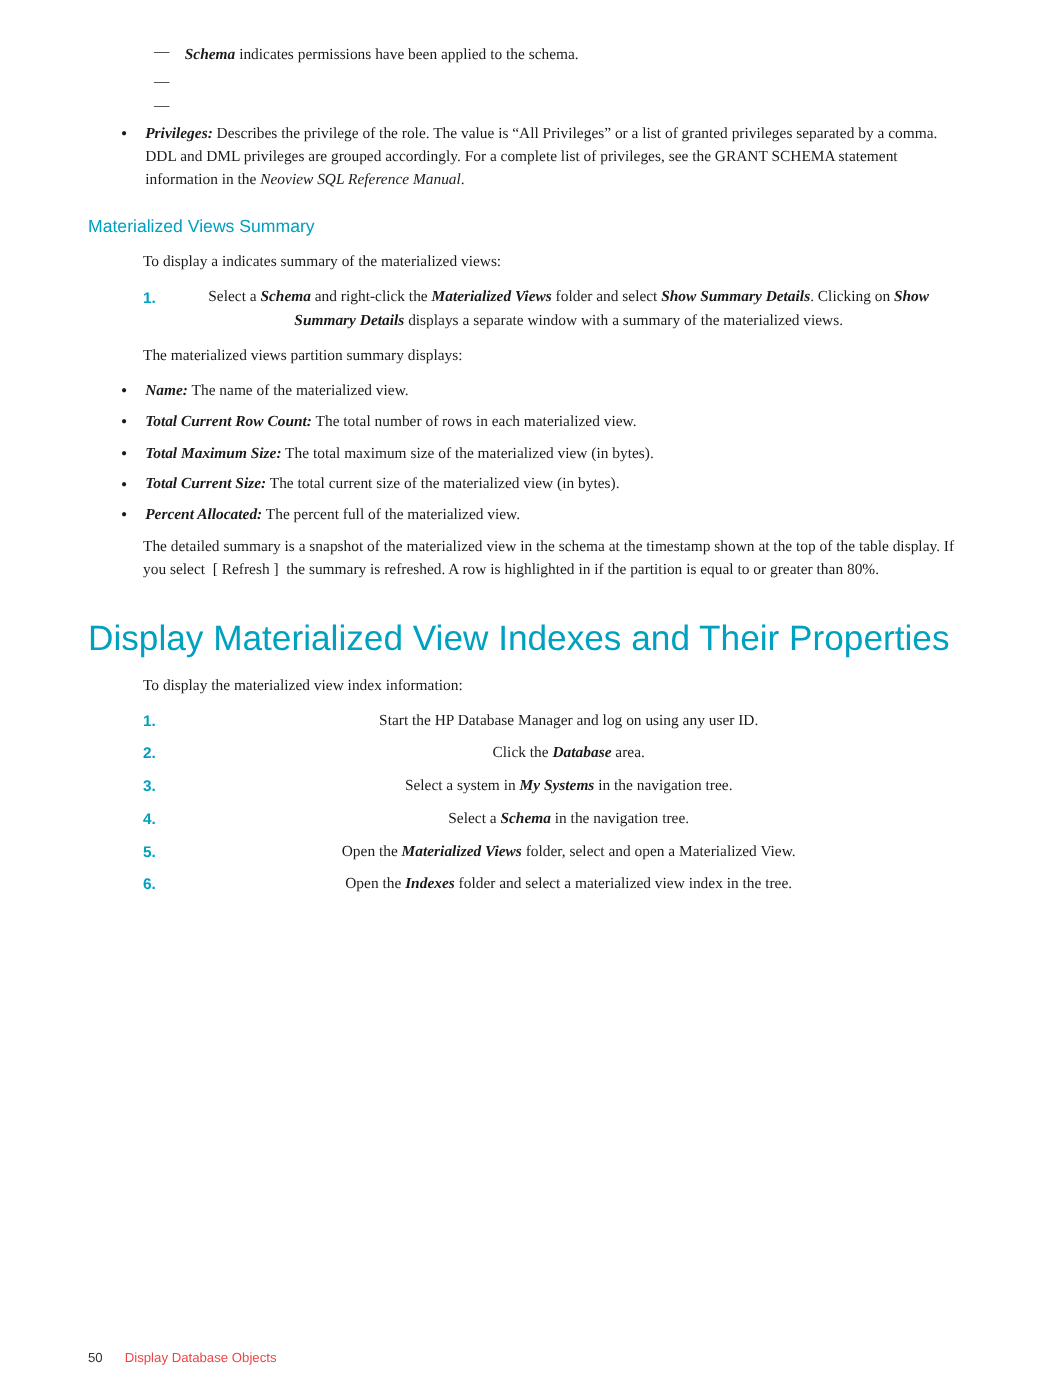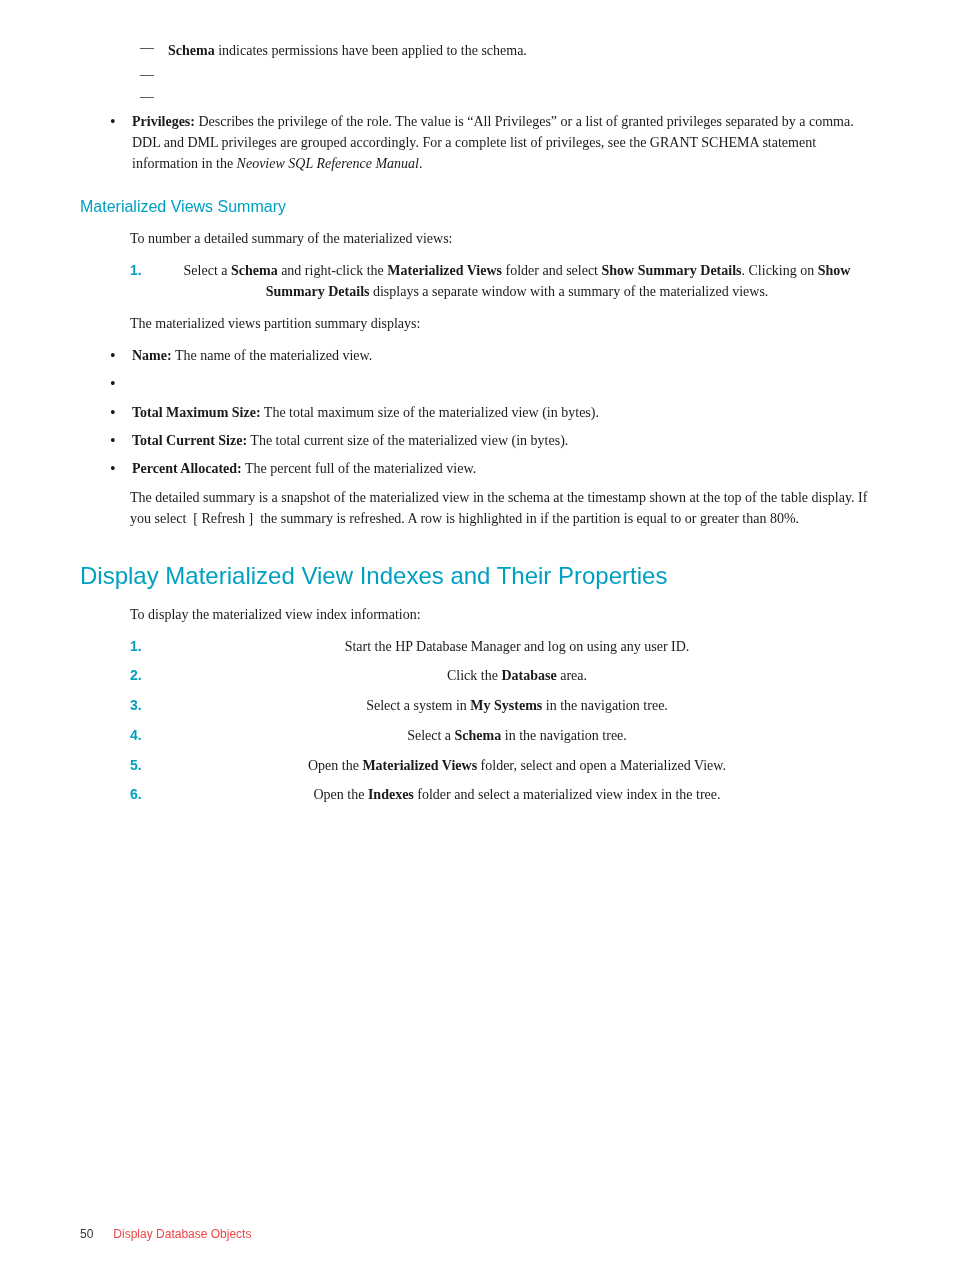--- a/index.html
+++ b/index.html
@@ -51,38 +51,39 @@
       line-height: 1.4;
     }
 
     .item-text {
       flex: 1;
       line-height: 1.5;
     }
 
     b, strong {
       font-weight: bold;
+      font-style: italic;
     }
 
     em, i {
     }
 
     .section-heading {
       color: #00a0c0;
       font-family: Arial, Helvetica, sans-serif;
       font-size: 16px;
       font-weight: normal;
       margin-top: 24px;
       margin-bottom: 12px;
     }
 
     .section-heading-large {
       color: #00a0c0;
       font-family: Arial, Helvetica, sans-serif;
-      font-size: 24px;
+      font-size: 32px;
       font-weight: normal;
       margin-top: 32px;
       margin-bottom: 14px;
     }
 
     .para {
       line-height: 1.55;
       margin-bottom: 10px;
       padding-left: 50px;
     }
@@ -155,38 +156,39 @@
 
   <div>
     <div class="bullet-item">
       <span class="bullet">•</span>
       <span class="item-text"><strong>Privileges:</strong> Describes the privilege of the role. The value is “All Privileges” or a list of granted privileges separated by a comma. DDL and DML privileges are grouped accordingly. For a complete list of privileges, see the GRANT SCHEMA statement information in the <em>Neoview SQL Reference Manual</em>.</span>
     </div>
   </div>
 
   <h2 class="section-heading">Materialized Views Summary</h2>
 
-  <p class="para">To number a detailed summary of the materialized views:</p>
+  <p class="para">To display a indicates summary of the materialized views:</p>
 
   <div class="numbered-list">
     <div class="numbered-item">
       <span class="num">1.</span>
       <span class="num-text">Select a <strong>Schema</strong> and right-click the <strong>Materialized Views</strong> folder and select <strong>Show Summary Details</strong>. Clicking on <strong>Show Summary Details</strong> displays a separate window with a summary of the materialized views.</span>
     </div>
   </div>
 
   <p class="para">The materialized views partition summary displays:</p>
 
   <div>
     <div class="bullet-item">
       <span class="bullet">•</span>
       <span class="item-text"><strong>Name:</strong> The name of the materialized view.</span>
     </div>
     <div class="bullet-item">
       <span class="bullet">•</span>
+      <span class="item-text"><strong>Total Current Row Count:</strong> The total number of rows in each materialized view.</span>
     </div>
     <div class="bullet-item">
       <span class="bullet">•</span>
       <span class="item-text"><strong>Total Maximum Size:</strong> The total maximum size of the materialized view (in bytes).</span>
     </div>
     <div class="bullet-item">
       <span class="bullet">•</span>
       <span class="item-text"><strong>Total Current Size:</strong> The total current size of the materialized view (in bytes).</span>
     </div>
     <div class="bullet-item">

